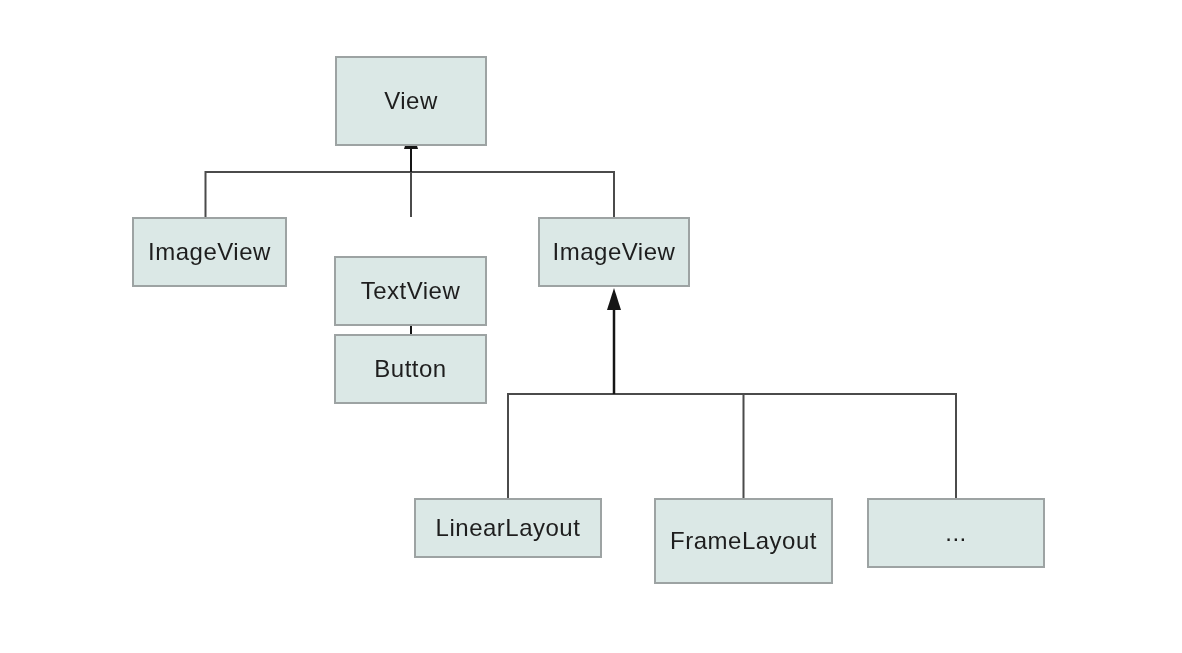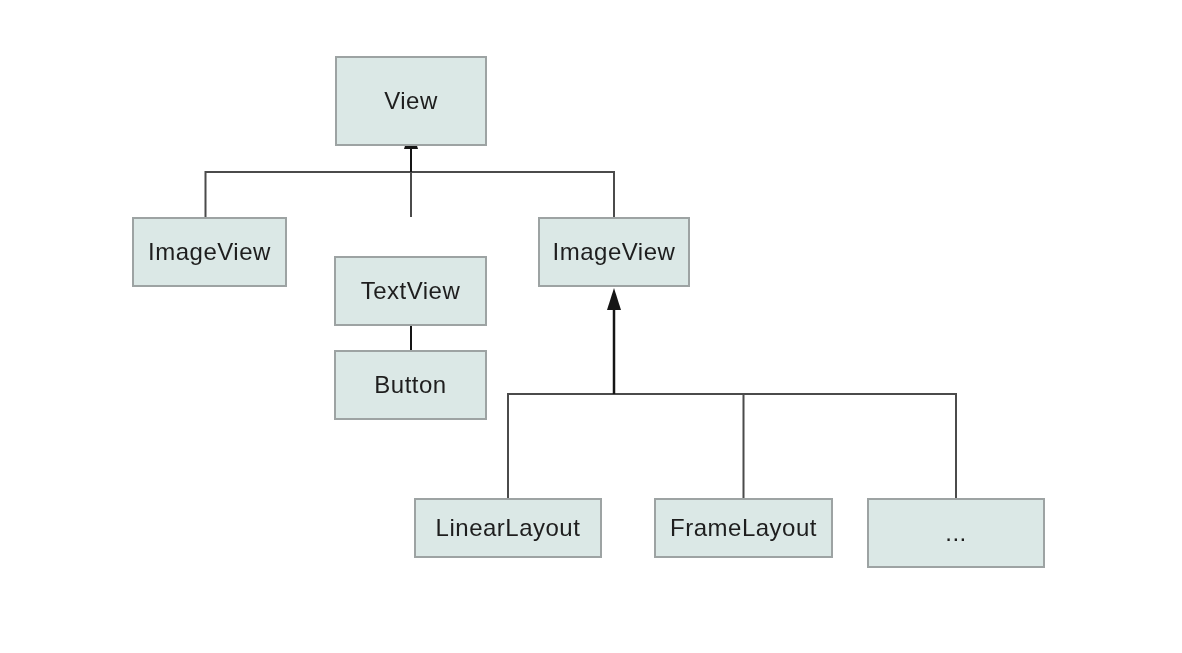--- a/index.html
+++ b/index.html
@@ -34,23 +34,23 @@
     justify-content: center;
     font-size: 24px;
     letter-spacing: 0.5px;
     color: var(--text);
   }
   
   .node-view         { left: 335px; top:  56px; width: 152px; height: 90px; }
   .node-imageview    { left: 132px; top: 217px; width: 155px; height: 70px; }
   .node-textview     { left: 334px; top: 217px; width: 153px; height: 70px; margin-top: 39px; }
   .node-viewgroup    { left: 538px; top: 217px; width: 152px; height: 70px; }
-  .node-button       { left: 334px; top: 350px; width: 153px; height: 70px; }
+  .node-button       { left: 334px; top: 334px; width: 153px; height: 70px; }
   .node-linearlayout { left: 414px; top: 498px; width: 188px; height: 60px; }
-  .node-framelayout  { left: 654px; top: 498px; width: 179px; height: 60px; text-align: center; }
+  .node-framelayout  { left: 654px; top: 498px; width: 179px; height: 86px; text-align: center; }
   .node-more         { left: 867px; top: 498px; width: 178px; height: 70px; }
 </style>
 </head>
 <body>
 
 <div class="canvas">
 
   <svg class="connectors" viewBox="0 0 1182 653" xmlns="http://www.w3.org/2000/svg">
 
     <path d="M 205.5 217 V 172 H 614 V 217 M 411 172 V 217" fill="none" stroke="#4b4b4b" stroke-width="2"></path>

